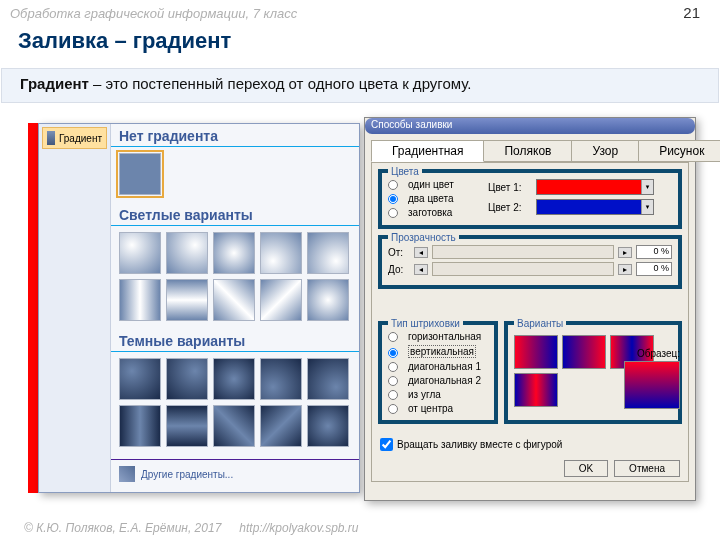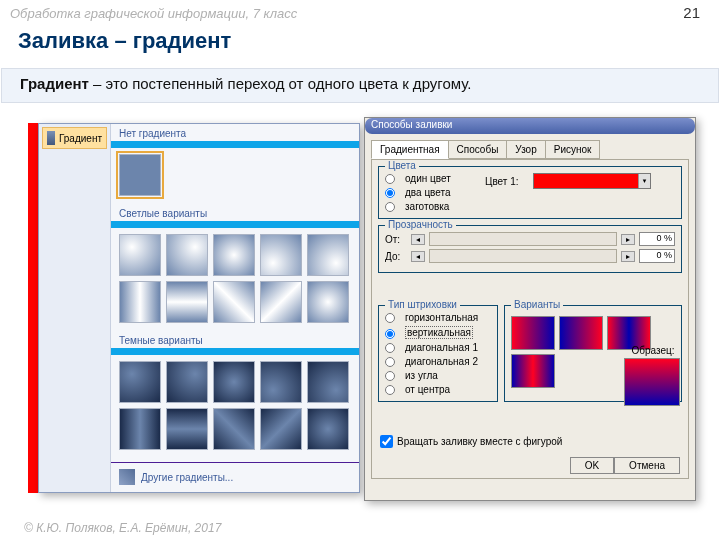--- a/index.html
+++ b/index.html
@@ -19,61 +19,61 @@
 .red-panel { position: absolute; left: 28px; top: 8px; width: 140px; height: 370px; background: #ff0000; }
 
 .lkm-badge { position: absolute; left: 70px; top: 322px; background: #ffff99; border: 1px solid #ccaa33; border-radius: 6px; padding: 5px 12px; font-size: 17px; color: #333; box-shadow: 1px 1px 3px rgba(0,0,0,0.3); }
 
 
 .gallery { position: absolute; left: 38px; top: 8px; width: 322px; height: 370px; background: #f4f6fa; border: 1px solid #8a9cbf; font-size: 11px; box-shadow: 3px 3px 8px rgba(0,0,0,0.3); }
 .gallery-side { position: absolute; left: 0; top: 0; width: 72px; height: 100%; background: #e8edf6; border-right: 1px solid #c8d0e0; }
 .gallery-side .selected { background: #ffe1a0; border: 1px solid #e8b860; margin: 3px; padding: 3px 4px; display: flex; align-items: center; gap: 4px; font-size: 10px; }
 .swatch-sm { width: 14px; height: 14px; background: linear-gradient(#7a91b5,#43587c); display: inline-block; }
 .gallery-main { position: absolute; left: 72px; top: 0; right: 0; bottom: 0; overflow: hidden; }
-.section-label { color: #3b5a99; font-weight: normal; padding: 4px 8px 2px; font-size: 10px; border-bottom: 7px solid #0ea5e9; margin-bottom: 4px; }
+.section-label { color: #3b5a99; font-weight: bold; padding: 4px 8px 2px; font-size: 14px; border-bottom: 1px solid #0ea5e9; margin-bottom: 4px; }
 .swatch-row { display: flex; flex-wrap: wrap; gap: 5px; padding: 2px 8px 8px; }
 .swatch { width: 42px; height: 42px; border: 1px solid #aab3c4; }
 .swatch.sel { outline: 2px solid #e8a93e; outline-offset: 1px; }
 .more-row { border-top: 1px solid #4c1d95; padding: 6px 8px; margin-top: 4px; display: flex; align-items: center; gap: 6px; color: #3b5a99; font-size: 10px; }
 .swatch-tiny { width: 16px; height: 16px; background: linear-gradient(45deg,#8fa3c7,#536c96); }
 
 
 .dialog { position: absolute; left: 364px; top: 2px; width: 332px; height: 384px; background: #efece4; border: 1px solid #888; box-shadow: 3px 3px 8px rgba(0,0,0,0.3); font-size: 10px; color: #000; }
 .dlg-title { height: 16px; background: linear-gradient(#7a8ecb,#4862a8); color: #fff; font-size: 10px; padding: 1px 6px; border-radius: 7px; }
 .tabstrip { display: flex; margin: 6px 6px 0; }
-.tab { padding: 3px 8px; border: 1px solid #aca899; background: #efece4; font-size: 10px; position: relative; margin-right: -1px; }
+.tab { padding: 3px 20px; border: 1px solid #aca899; background: #efece4; font-size: 12px; position: relative; margin-right: -1px; }
 .tab.active { background: #fff; border-bottom-color: #fff; z-index: 2; }
 .dlg-body { border: 1px solid #aca899; margin: 0 6px 6px; background: #efece4; padding: 6px; position: relative; height: 320px; }
 
-.group { border: 1px solid #0c4a6e; margin-bottom: 6px; padding: 6px 6px 6px; position: relative; }
+.group { border: 4px solid #0c4a6e; margin-bottom: 6px; padding: 6px 6px 6px; position: relative; }
 .group-title { position: absolute; top: -7px; left: 6px; background: #efece4; padding: 0 3px; font-size: 10px; color: #365fa0; }
 .radio-col { display: flex; flex-direction: column; gap: 3px; }
 .radio-col label { font-size: 10px; display: flex; align-items: flex-end; gap: 10px; }
 .color-field { display: flex; align-items: center; gap: 4px; margin-bottom: 4px; }
 .color-field span { font-size: 10px; width: 44px; }
 .color-box { width: 118px; height: 16px; border: 1px solid #777; display: flex; }
 .color-box .cc { flex: 1; }
 .dd { width: 12px; background: #e0e0e0; border-left: 1px solid #999; display:flex; align-items:center; justify-content:center; font-size:7px;}
 
 .sliders label { display: flex; align-items: center; gap: 4px; margin-bottom: 3px; font-size: 10px; }
 .slider-track { flex: 1; height: 14px; border: 1px solid #aca899; background: #e8e4dc; position: relative; display:flex; }
 .slider-arrow { width: 14px; background:#e0e0e0; border:1px solid #999; font-size:8px; display:flex;align-items:center;justify-content:center; }
 .pct-box { width: 36px; height: 14px; border: 1px solid #888; background: #fff; font-size: 9px; text-align: right; padding: 0 2px; }
 
 .hatch-variants { display: flex; gap: 6px; margin-top: 32px; }
 .hatch { flex: 0 0 120px; }
 .variants { flex: 1; }
 .variant-grid { display: flex; flex-wrap: wrap; gap: 4px; margin-top: 4px; }
 .vcell { width: 44px; height: 34px; border: 1px solid #888; }
-.sample-lbl { font-size:10px; text-align:center; margin-top:8px; margin-left: 2px; }
+.sample-lbl { font-size:10px; text-align:right; margin-top:8px; margin-left: 2px; }
 .sample { width: 56px; height: 48px; border: 1px solid #888; background: linear-gradient(to bottom,#ff0022,#0000b0); margin-top:2px; }
 .sample-col { position:absolute; right:8px; bottom:72px; }
 
 .rotate-row { position:absolute; bottom: 30px; left: 8px; display: flex; align-items: center; gap: 4px; font-size: 10px; }
-.btn-row { position:absolute; bottom:4px; right:8px; display:flex; }
+.btn-row { position:absolute; bottom:4px; right:8px; display:flex; gap:6px; }
 .btn { padding: 2px 14px; border: 1px solid #888; background: #efece4; font-size: 10px; }
 
 .footer { position: absolute; bottom: 0; left: 0; right: 0; height: 22px; padding: 3px 24px; font-size: 12px; font-style: italic; color: #aeaeae; display: flex; gap: 18px; }
 
 .colors-row { display:flex; gap:4px; }
 input[type=radio]{ width:10px; height:10px; }
 </style>
 </head>
 <body>
 
@@ -137,21 +137,21 @@
         <span class="swatch-tiny"></span>
         <span>Другие градиенты...</span>
       </div>
     </div>
   </div>
 
   <div class="dialog">
     <div class="dlg-title">Способы заливки</div>
     <div class="tabstrip">
       <div class="tab active">Градиентная</div>
-      <div class="tab">Способы</div>
+      <div class="tab">Поляков</div>
       <div class="tab">Узор</div>
       <div class="tab">Рисунок</div>
     </div>
     <div class="dlg-body">
 
       <div class="group">
         <div class="group-title">Цвета</div>
         <div class="colors-row">
           <div class="radio-col" style="flex:0 0 96px">
             <label>
@@ -165,20 +165,27 @@
             <label>
                 <input type="radio" style="">
                 <span>заготовка</span>
               </label>
           </div>
           <div style="flex:1">
             <div class="color-field">
               <span>Цвет 1:</span>
               <div class="color-box">
                   <div class="cc" style="background:#ff0000"></div>
+                  <div class="dd">▾</div>
+                </div>
+            </div>
+            <div class="color-field">
+              <span>Цвет 2:</span>
+              <div class="color-box">
+                  <div class="cc" style="background:#0010c8"></div>
                   <div class="dd">▾</div>
                 </div>
             </div>
           </div>
         </div>
       </div>
 
       <div class="group sliders">
         <div class="group-title">Прозрачность</div>
         <label>
@@ -252,13 +259,14 @@
         <button class="btn">OK</button>
         <button class="btn">Отмена</button>
       </div>
     </div>
   </div>
 
 </div>
 
 <div class="footer">
   <span>© К.Ю. Поляков, Е.А. Ерёмин, 2017</span>
+  <span>http://kpolyakov.spb.ru</span>
 </div>
 
 </body></html>

